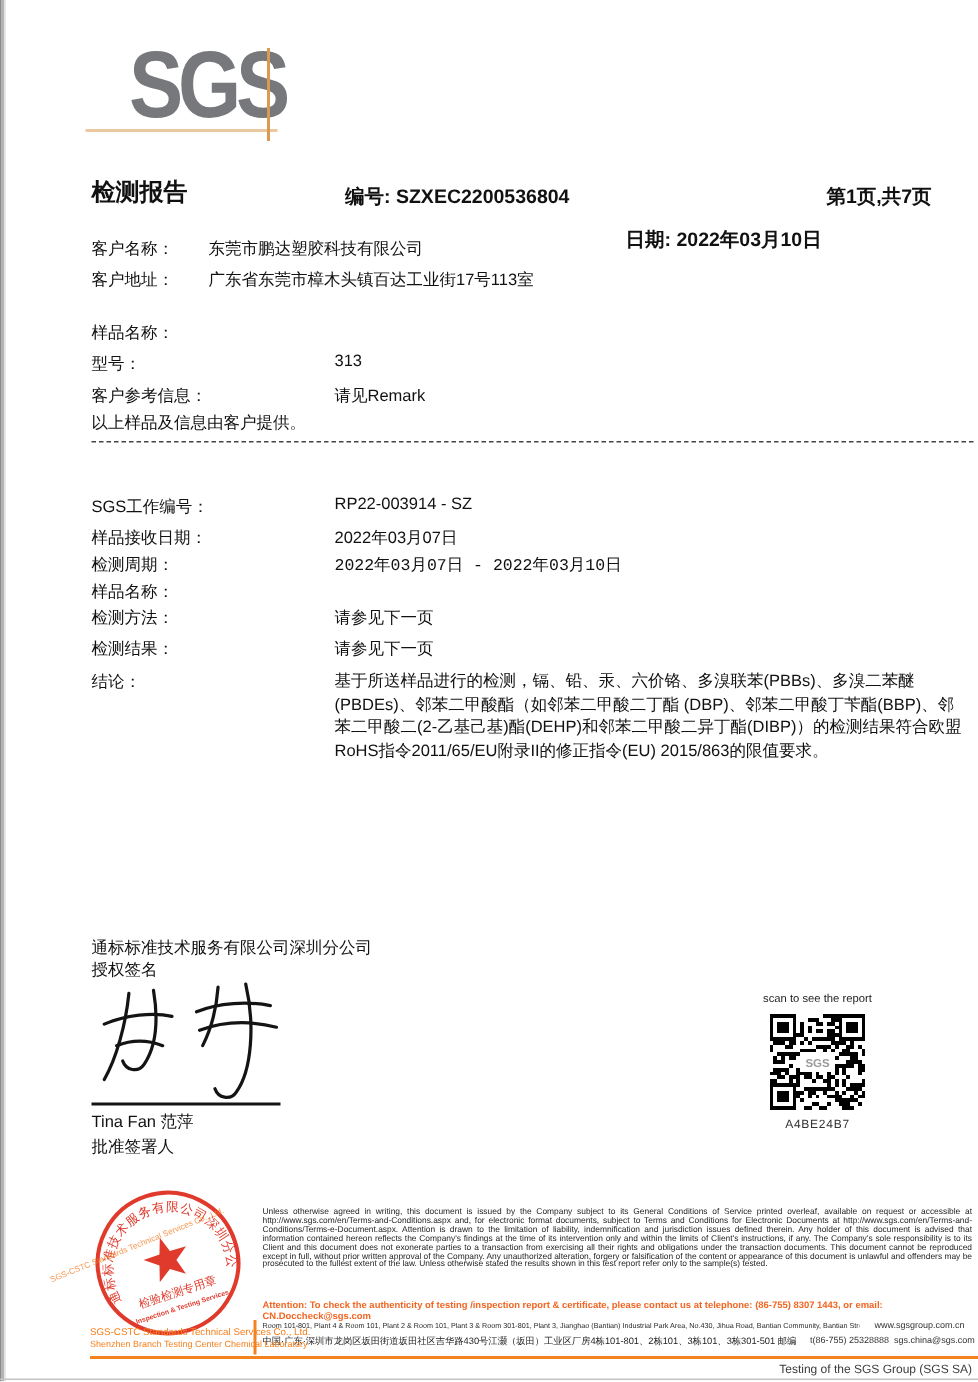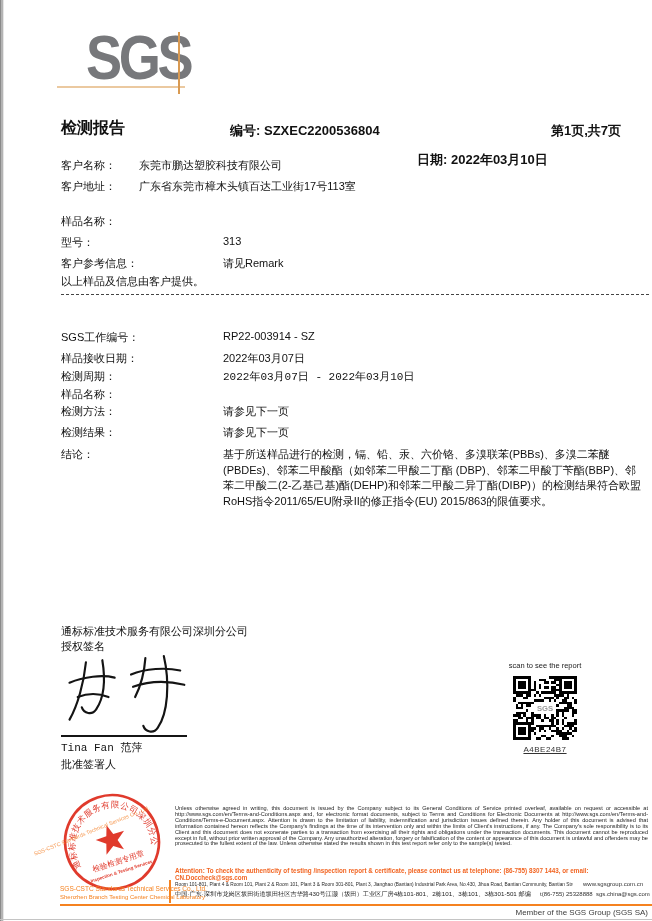--- a/index.html
+++ b/index.html
@@ -31,21 +31,21 @@
   .dashes { left:61px; top:294px; width:588px; border-top:1.5px dashed #444; }
   .concl { line-height:15.5px; }
 
   
   .sig-svg { left:60px; top:652px; }
   .sig-line { left:61px; top:735px; width:126px; height:2px; background:#151515; }
 
   
   .qr-caption { left:503px; top:661px; width:84px; text-align:center; font-size:7.5px; color:#222; }
   .qr-svg { left:508px; top:671px; }
-  .qr-code-text { left:503px; top:745px; width:84px; text-align:center; font-size:8px; color:#333; letter-spacing:.5px;text-decoration:underline; }
+  .qr-code-text { left:503px; top:745px; width:84px; text-align:center; font-size:8px; color:#333; letter-spacing:.5px; }
 
   
   .legal { left:175px; top:806px; width:473px; font-size:5.6px; line-height:5.9px;
            text-align:justify; color:#1f1f1f; }
   .attention { left:175px; top:867px; width:473px; font-size:6.3px; line-height:7px;
                font-weight:bold; color:#F26522; }
   .addr-divider { left:169px; top:880px; width:1.5px; height:23px; background:#F58220; }
   .addr-en { left:175px; top:882px; width:398px; font-size:4.8px; color:#2a2a2a;
              white-space:nowrap; overflow:hidden; }
   .website { left:583px; top:881px; font-size:6px; color:#333; }
@@ -143,21 +143,21 @@
     <path d="M22,10 C20,30 14,52 6,66"></path>
     <path d="M38,8 C41,26 40,44 32,56 C28,62 20,60 18,54"></path>
     <path d="M14,44 C24,40 34,40 44,44"></path>
     <path d="M66,22 C80,16 100,15 114,18"></path>
     <path d="M80,6 C79,20 75,34 70,44"></path>
     <path d="M98,4 C104,30 102,60 92,74 C88,80 80,78 78,72"></path>
     <path d="M68,34 C84,28 102,28 118,32"></path>
   </g>
 </svg>
 <div class="abs sig-line"></div>
-<div class="abs note" style="top:740px;font-family:Liberation Mono, monospace;">Tina Fan 范萍</div>
+<div class="abs note" style="top:740px;">Tina Fan 范萍</div>
 <div class="abs note" style="top:757px;">批准签署人</div>
 
 <div class="abs qr-caption">scan to see the report</div>
 <svg id="qr-svg" class="abs qr-svg" width="74" height="74" viewBox="0 0 29 29" shape-rendering="crispEdges">
   <rect x="0" y="0" width="29" height="29" fill="#ffffff"></rect>
   <path id="qr-noise" fill="#000000" d="M16 2h1v1h-1zM17 2h1v1h-1zM18 2h1v1h-1zM19 2h1v1h-1zM12 3h1v1h-1zM13 3h1v1h-1zM14 3h1v1h-1zM18 3h1v1h-1zM19 3h1v1h-1zM10 4h1v1h-1zM14 4h1v1h-1zM15 4h1v1h-1zM17 4h1v1h-1zM18 4h1v1h-1zM10 5h1v1h-1zM12 5h1v1h-1zM19 5h1v1h-1zM10 6h1v1h-1zM12 6h1v1h-1zM14 6h1v1h-1zM15 6h1v1h-1zM17 6h1v1h-1zM18 6h1v1h-1zM9 7h1v1h-1zM10 7h1v1h-1zM17 7h1v1h-1zM18 7h1v1h-1zM19 7h1v1h-1zM11 8h1v1h-1zM13 8h1v1h-1zM14 8h1v1h-1zM15 8h1v1h-1zM16 8h1v1h-1zM17 8h1v1h-1zM18 8h1v1h-1zM3 9h1v1h-1zM4 9h1v1h-1zM5 9h1v1h-1zM7 9h1v1h-1zM8 9h1v1h-1zM10 9h1v1h-1zM12 9h1v1h-1zM18 9h1v1h-1zM19 9h1v1h-1zM20 9h1v1h-1zM21 9h1v1h-1zM23 9h1v1h-1zM2 10h1v1h-1zM6 10h1v1h-1zM7 10h1v1h-1zM14 10h1v1h-1zM15 10h1v1h-1zM16 10h1v1h-1zM17 10h1v1h-1zM19 10h1v1h-1zM22 10h1v1h-1zM23 10h1v1h-1zM25 10h1v1h-1zM2 11h1v1h-1zM10 11h1v1h-1zM11 11h1v1h-1zM12 11h1v1h-1zM13 11h1v1h-1zM16 11h1v1h-1zM18 11h1v1h-1zM21 11h1v1h-1zM22 11h1v1h-1zM26 11h1v1h-1zM4 12h1v1h-1zM5 12h1v1h-1zM6 12h1v1h-1zM7 12h1v1h-1zM8 12h1v1h-1zM9 12h1v1h-1zM20 12h1v1h-1zM21 12h1v1h-1zM22 12h1v1h-1zM23 12h1v1h-1zM24 12h1v1h-1zM26 12h1v1h-1zM3 13h1v1h-1zM5 13h1v1h-1zM7 13h1v1h-1zM8 13h1v1h-1zM19 13h1v1h-1zM23 13h1v1h-1zM24 13h1v1h-1zM3 14h1v1h-1zM4 14h1v1h-1zM5 14h1v1h-1zM22 14h1v1h-1zM23 14h1v1h-1zM24 14h1v1h-1zM25 14h1v1h-1zM7 15h1v1h-1zM19 15h1v1h-1zM20 15h1v1h-1zM21 15h1v1h-1zM22 15h1v1h-1zM23 15h1v1h-1zM25 15h1v1h-1zM26 15h1v1h-1zM3 16h1v1h-1zM4 16h1v1h-1zM5 16h1v1h-1zM6 16h1v1h-1zM9 16h1v1h-1zM19 16h1v1h-1zM21 16h1v1h-1zM25 16h1v1h-1zM26 16h1v1h-1zM2 17h1v1h-1zM3 17h1v1h-1zM4 17h1v1h-1zM6 17h1v1h-1zM9 17h1v1h-1zM10 17h1v1h-1zM11 17h1v1h-1zM12 17h1v1h-1zM14 17h1v1h-1zM17 17h1v1h-1zM19 17h1v1h-1zM21 17h1v1h-1zM25 17h1v1h-1zM4 18h1v1h-1zM5 18h1v1h-1zM7 18h1v1h-1zM8 18h1v1h-1zM9 18h1v1h-1zM11 18h1v1h-1zM12 18h1v1h-1zM14 18h1v1h-1zM15 18h1v1h-1zM17 18h1v1h-1zM18 18h1v1h-1zM22 18h1v1h-1zM2 19h1v1h-1zM3 19h1v1h-1zM7 19h1v1h-1zM9 19h1v1h-1zM13 19h1v1h-1zM16 19h1v1h-1zM17 19h1v1h-1zM19 19h1v1h-1zM21 19h1v1h-1zM26 19h1v1h-1zM9 20h1v1h-1zM17 20h1v1h-1zM19 20h1v1h-1zM21 20h1v1h-1zM23 20h1v1h-1zM24 20h1v1h-1zM25 20h1v1h-1zM26 20h1v1h-1zM11 21h1v1h-1zM12 21h1v1h-1zM13 21h1v1h-1zM14 21h1v1h-1zM15 21h1v1h-1zM16 21h1v1h-1zM17 21h1v1h-1zM18 21h1v1h-1zM22 21h1v1h-1zM23 21h1v1h-1zM24 21h1v1h-1zM25 21h1v1h-1zM9 22h1v1h-1zM10 22h1v1h-1zM12 22h1v1h-1zM13 22h1v1h-1zM16 22h1v1h-1zM19 22h1v1h-1zM21 22h1v1h-1zM24 22h1v1h-1zM26 22h1v1h-1zM9 23h1v1h-1zM12 23h1v1h-1zM14 23h1v1h-1zM17 23h1v1h-1zM18 23h1v1h-1zM19 23h1v1h-1zM20 23h1v1h-1zM23 23h1v1h-1zM25 23h1v1h-1zM26 23h1v1h-1zM10 24h1v1h-1zM19 24h1v1h-1zM20 24h1v1h-1zM21 24h1v1h-1zM22 24h1v1h-1zM23 24h1v1h-1zM24 24h1v1h-1zM13 25h1v1h-1zM14 25h1v1h-1zM17 25h1v1h-1zM20 25h1v1h-1zM21 25h1v1h-1zM22 25h1v1h-1zM25 25h1v1h-1zM11 26h1v1h-1zM12 26h1v1h-1zM15 26h1v1h-1zM16 26h1v1h-1zM21 26h1v1h-1zM22 26h1v1h-1zM23 26h1v1h-1z"></path>
 
   <g fill="#000000">
     <rect x="2" y="2" width="7" height="7"></rect>
       <rect x="20" y="2" width="7" height="7"></rect>
@@ -201,14 +201,14 @@
 <div class="abs addr-en">Room 101-801, Plant 4 &amp; Room 101, Plant 2 &amp; Room 101, Plant 3 &amp; Room 301-801, Plant 3, Jianghao (Bantian) Industrial Park Area, No.430, Jihua Road, Bantian Community, Bantian Street, Longgang District, Shenzhen, Guangdong, China 518129</div>
 <div class="abs website">www.sgsgroup.com.cn</div>
 <div class="abs addr-cn">中国·广东·深圳市龙岗区坂田街道坂田社区吉华路430号江灏（坂田）工业区厂房4栋101-801、2栋101、3栋101、3栋301-501  邮编：518129</div>
 <div class="abs phone">t(86-755) 25328888</div>
 <div class="abs email2">sgs.china@sgs.com</div>
 
 <div class="abs co-en">SGS-CSTC Standards Technical Services Co., Ltd.</div>
 <div class="abs lab-en">Shenzhen Branch Testing Center Chemical Laboratory</div>
 
 <div class="abs orange-line"></div>
-<div class="abs member">Member of the SGS Group (SGS SA)</div>
+<div class="abs member">Testing of the SGS Group (SGS SA)</div>
 <div class="abs bottom-edge"></div>
 
 </body></html>

